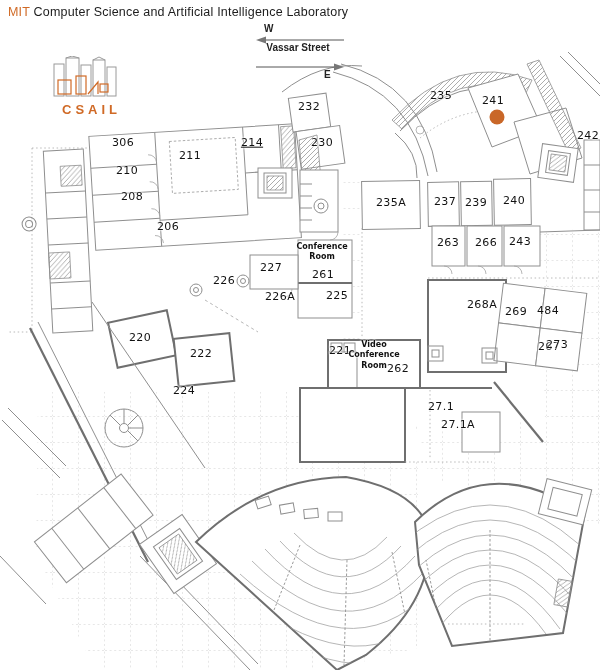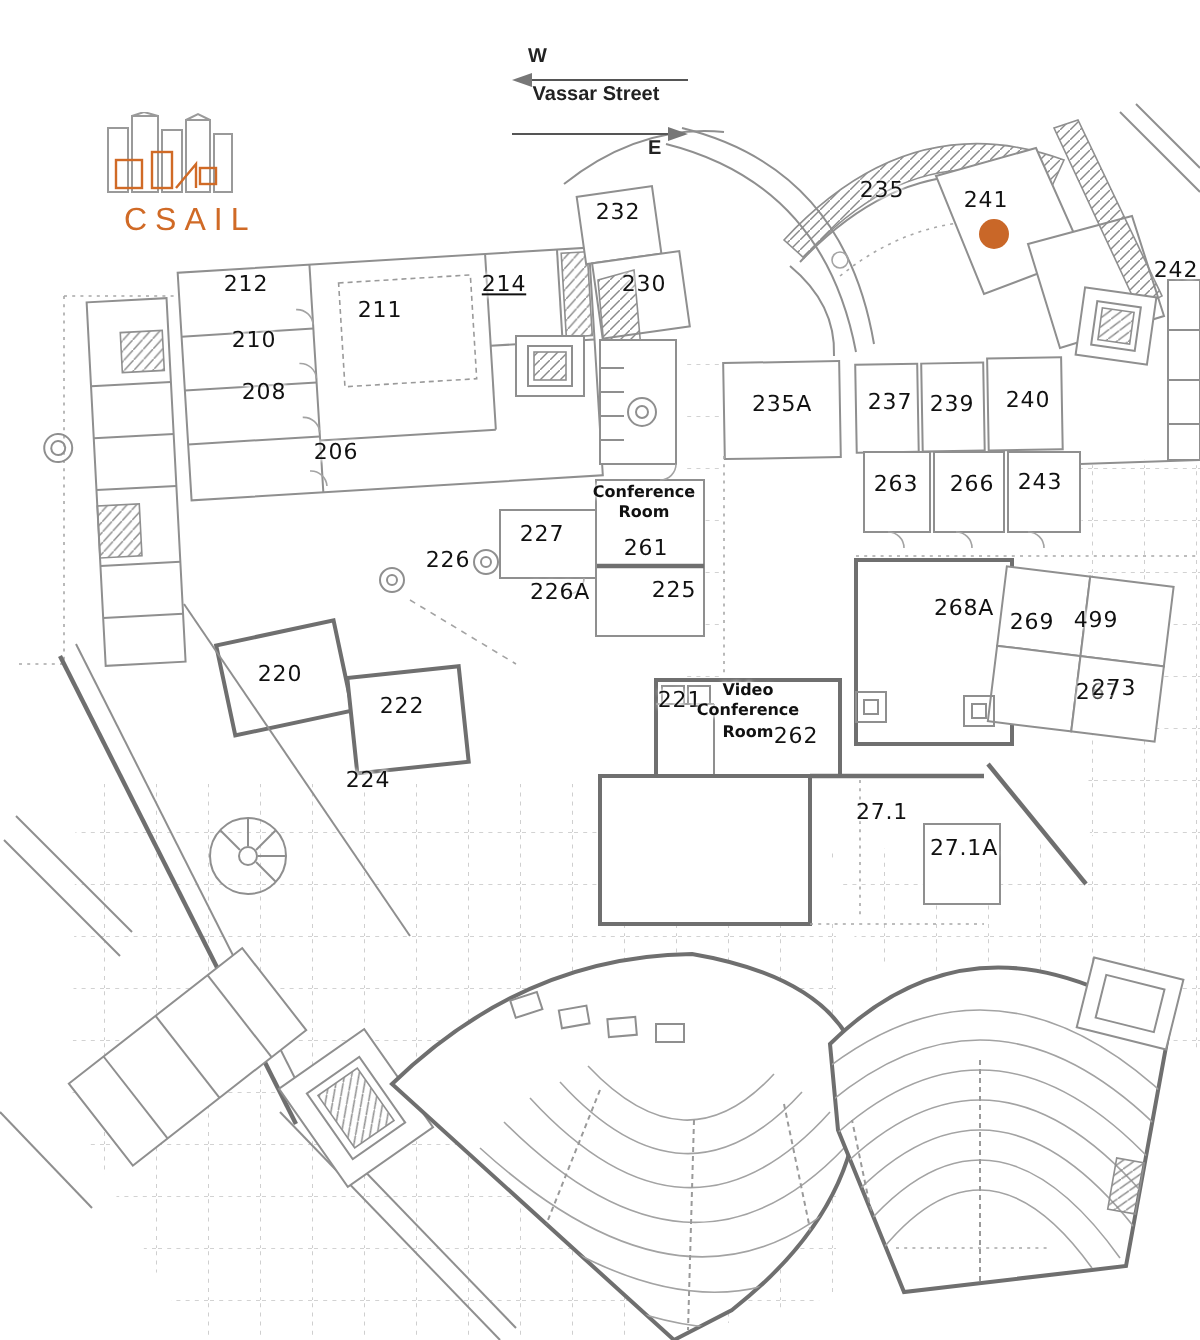--- a/index.html
+++ b/index.html
@@ -17,21 +17,21 @@
   
   .compass{position:absolute;left:252px;top:25px;width:96px;height:60px;z-index:5;}
   .compass .w-lbl{position:absolute;left:12px;top:-2px;font-size:10px;font-weight:bold;color:#222;}
   .compass .e-lbl{position:absolute;left:72px;top:44px;font-size:10px;font-weight:bold;color:#222;}
   .compass .street{position:absolute;left:0;right:4px;top:17px;text-align:center;
                    font-size:10px;font-weight:600;color:#222;}
   .compass svg{position:absolute;inset:0;}
 
   
   .logo{position:absolute;left:40px;top:56px;width:90px;height:62px;z-index:5;}
-  .logo .word{position:absolute;left:22px;top:46px;font-size:16px;font-weight:normal;
+  .logo .word{position:absolute;left:22px;top:46px;font-size:13px;font-weight:bold;
               letter-spacing:4px;color:#d06a26;}
 
   
   .footer{position:absolute;left:9px;top:614px;z-index:5;font-size:9.5px;
           line-height:12.5px;font-weight:600;color:#d06a26;}
 
   
   .map{position:absolute;inset:0;z-index:1;}
   .room-label{position:absolute;transform:translate(-50%,-50%);
       font-family:"DejaVu Sans",sans-serif;font-size:11px;color:#111;
@@ -310,67 +310,70 @@
         <g transform="rotate(14 566 502)">
           <rect class="wf" x="542" y="484" width="46" height="36"></rect>
           <rect class="w" x="550" y="491" width="30" height="22" fill="none"></rect>
         </g>
         <rect class="hatch" x="556" y="580" width="14" height="26" transform="rotate(10 563 593)"></rect>
       </g>
     </svg>
 
     
     <div id="room-labels">
-        <div class="room-label" style="left: 123px; top: 143px;">212</div>
+        <div class="room-label" style="left: 123px; top: 143px;">306</div>
         <div class="room-label" style="left: 190px; top: 156px;">211</div>
         <div class="room-label" style="left: 252px; top: 143px; text-decoration: underline;">214</div>
         <div class="room-label" style="left: 309px; top: 107px;">232</div>
         <div class="room-label" style="left: 322px; top: 143px;">230</div>
         <div class="room-label" style="left: 127px; top: 171px;">210</div>
         <div class="room-label" style="left: 132px; top: 197px;">208</div>
         <div class="room-label" style="left: 138px; top: 227px; margin-left: 30px;">206</div>
         <div class="room-label" style="left: 441px; top: 96px;">235</div>
         <div class="room-label" style="left: 493px; top: 101px;">241</div>
         <div class="room-label" style="left: 544px; top: 136px; margin-left: 44px;">242</div>
         <div class="room-label" style="left: 391px; top: 203px;">235A</div>
         <div class="room-label" style="left: 445px; top: 202px;">237</div>
         <div class="room-label" style="left: 476px; top: 203px;">239</div>
         <div class="room-label" style="left: 514px; top: 201px;">240</div>
         <div class="room-label" style="left: 448px; top: 243px;">263</div>
         <div class="room-label" style="left: 486px; top: 243px;">266</div>
         <div class="room-label" style="left: 520px; top: 242px;">243</div>
         <div class="room-label" style="left: 482px; top: 305px;">268A</div>
         <div class="room-label" style="left: 516px; top: 312px;">269</div>
-        <div class="room-label" style="left: 548px; top: 311px;">499</div>
+        <div class="room-label" style="left: 548px; top: 311px;">484</div>
         <div class="room-label" style="left: 526px; top: 347px; margin-left: 23px;">267</div>
         <div class="room-label" style="left: 557px; top: 345px;">273</div>
         <div class="room-label" style="left: 271px; top: 268px;">227</div>
         <div class="room-label" style="left: 224px; top: 281px;">226</div>
         <div class="room-label" style="left: 280px; top: 297px;">226A</div>
         <div class="room-label small" style="left: 322px; top: 252px;">Conference
 Room</div>
         <div class="room-label" style="left: 323px; top: 275px;">261</div>
         <div class="room-label" style="left: 337px; top: 296px;">225</div>
         <div class="room-label" style="left: 140px; top: 338px;">220</div>
         <div class="room-label" style="left: 201px; top: 354px;">222</div>
         <div class="room-label" style="left: 184px; top: 391px;">224</div>
         <div class="room-label" style="left: 340px; top: 351px; text-align: center;">221</div>
         <div class="room-label small" style="left: 374px; top: 356px;">Video
 Conference
 Room</div>
         <div class="room-label" style="left: 398px; top: 369px; text-align: center;">262</div>
         <div class="room-label" style="left: 441px; top: 407px;">27.1</div>
-        <div class="room-label" style="left: 482px; top: 425px;">27.1A</div>
+        <div class="room-label" style="left: 458px; top: 425px;">27.1A</div>
       </div>
 
     
     <div id="marker" class="marker" style="left: 497px; top: 117px; background: rgb(201, 103, 40);"></div>
   </div>
 
   <div class="hdr">
+    <div class="l1">
+      <span class="org" style="color: rgb(208, 106, 38);">MIT</span><span> Computer Science and Artificial Intelligence Laboratory</span>
+    </div>
   </div>
 
   <div class="compass">
     <svg width="96" height="60" viewBox="0 0 96 60">
       <line x1="10" y1="15" x2="92" y2="15" stroke="#555" stroke-width="1"></line>
       <polygon points="4,15 14,11.5 14,18.5" fill="#777"></polygon>
       <line x1="4" y1="42" x2="84" y2="42" stroke="#555" stroke-width="1"></line>
       <polygon points="92,42 82,38.5 82,45.5" fill="#777"></polygon>
     </svg>
     <span class="w-lbl">W</span>

